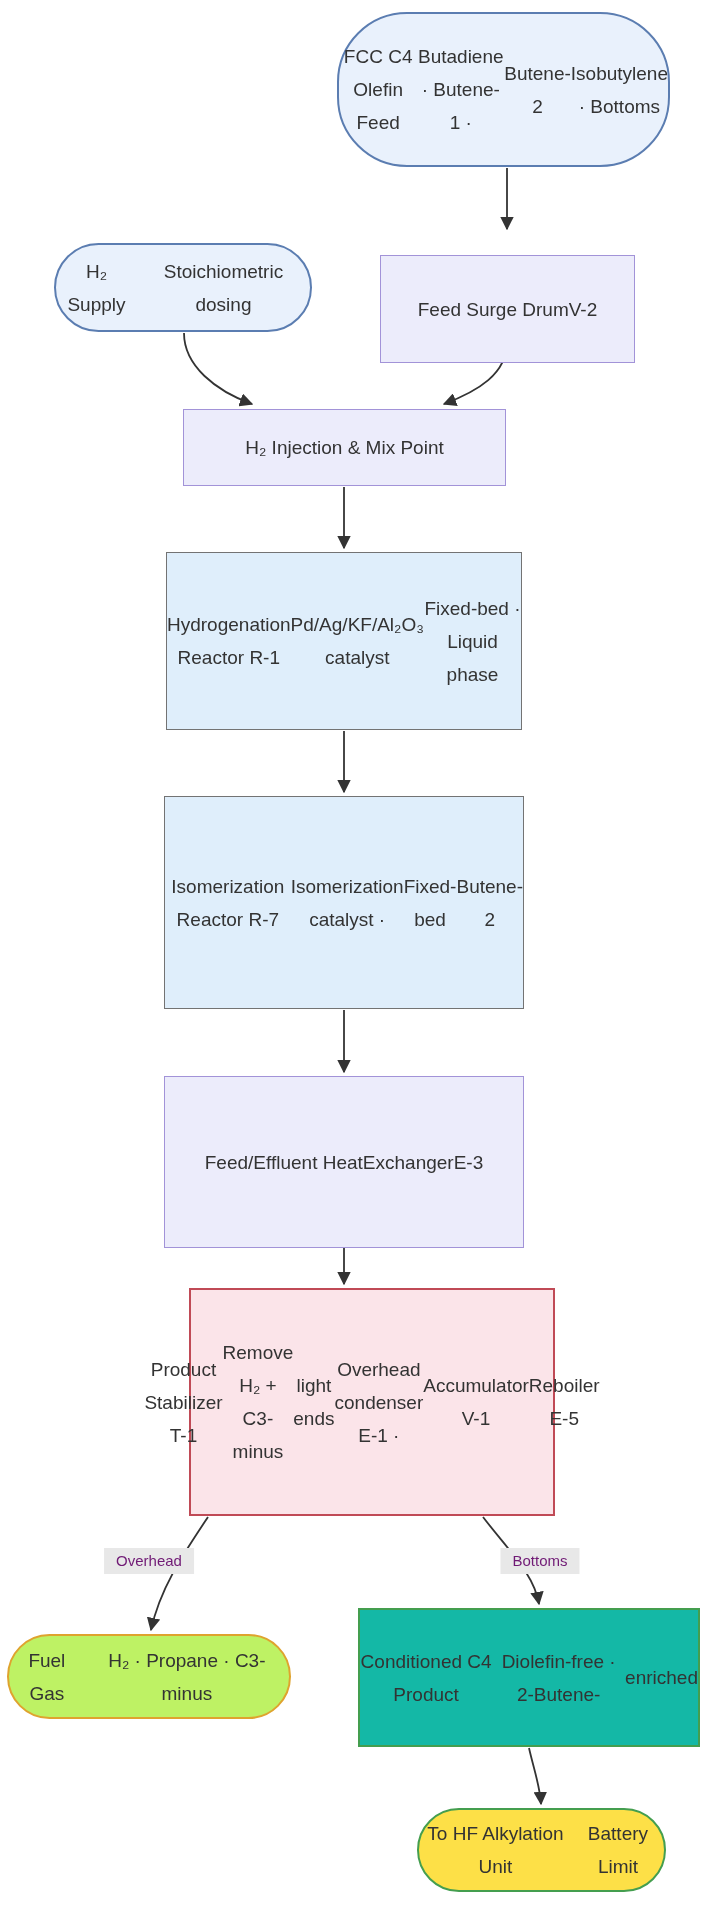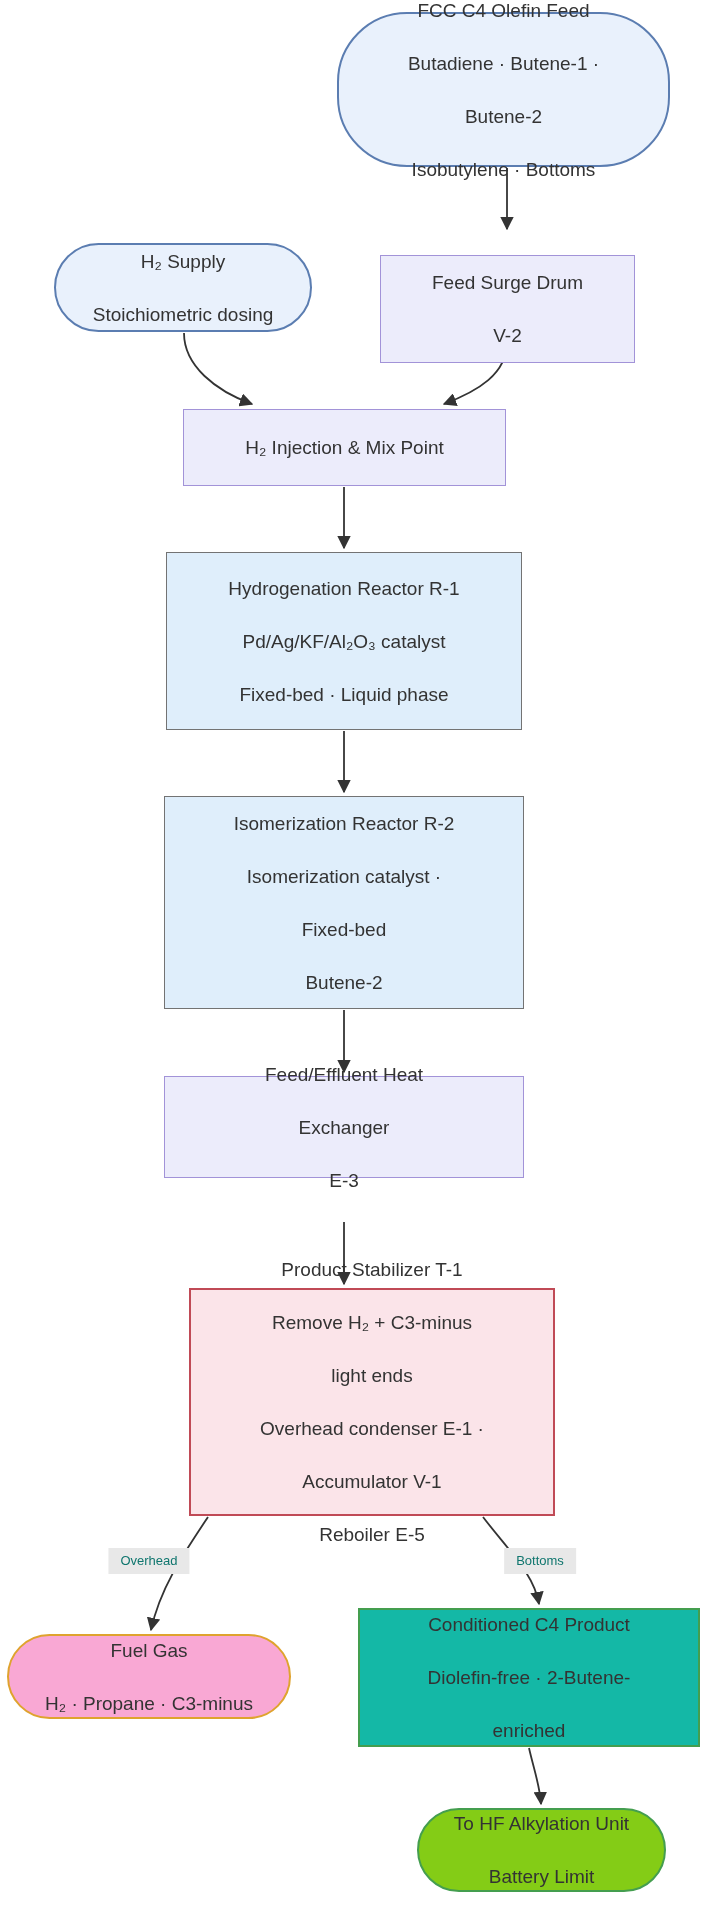--- a/index.html
+++ b/index.html
@@ -5,47 +5,47 @@
 <style>
   html,body { margin:0; padding:0; background:#ffffff; }
   .canvas {
     position:relative; width:725px; height:1927px; overflow:hidden;
     background:#ffffff; color:#333333;
     font-family:"Liberation Sans","DejaVu Sans",sans-serif;
   }
   svg.edges { position:absolute; left:0; top:0; width:725px; height:1927px; }
   .node {
     position:absolute; box-sizing:border-box;
-    display:flex; flex-direction:column; justify-content:center; align-items:center;
-    text-align:center; font-size:19px; line-height:33px; color:#333333;gap:20px;
+    display:flex; flex-direction:row; justify-content:center; align-items:center;
+    text-align:center; font-size:19px; line-height:33px; color:#333333;
   }
   .stadium-blue  { background:#e9f1fc; border:2px solid #5b7db1; border-radius:70px; }
   .rect-lavender { background:#ececfb; border:1.7px solid #a293d8; }
   .rect-blue     { background:#dfeefb; border:1px solid #737373; }
   .rect-pink     { background:#fbe4e9; border:2px solid #c04a56;margin-left:28px; }
-  .stadium-yellow{ background:#f9a8d4; border:2px solid #dfa32e; border-radius:44px; }
+  .stadium-yellow{ background:#bef264; border:2px solid #dfa32e; border-radius:44px; }
   .rect-green    { background:#14b8a6; border:2px solid #449e4f; }
-  .stadium-green { background:#84cc16; border:2px solid #449e4f; border-radius:44px; }
+  .stadium-green { background:#fde047; border:2px solid #449e4f; border-radius:44px; }
 
   #n-fcc    { left:337px; top:12px;   width:333px; height:155px; }
   #n-h2sup  { left:54px;  top:243px;  width:258px; height:89px;  }
   #n-drum   { left:380px; top:233px;  width:255px; height:108px;margin-top:22px; }
   #n-inject { left:183px; top:409px;  width:323px; height:77px;  }
   #n-r1     { left:166px; top:552px;  width:356px; height:178px; }
   #n-r2     { left:164px; top:796px;  width:360px; height:213px; }
-  #n-hx     { left:164px; top:1076px; width:360px; height:102px; }
+  #n-hx     { left:164px; top:1076px; width:360px; height:172px; }
   #n-t1     { left:161px; top:1288px; width:366px; height:228px; }
   #n-fuel   { left:7px;   top:1634px; width:284px; height:85px;  }
   #n-c4     { left:358px; top:1608px; width:342px; height:139px; }
   #n-hf     { left:417px; top:1808px; width:249px; height:84px;  }
 
   .edge-label {
     position:absolute; transform:translate(-50%,-50%);
-    background:#e8e8e8; color:#0f766e;
-    font-size:13px; line-height:26px; padding:0 12px; white-space:nowrap;
+    background:#e8e8e8; color:#701a75;
+    font-size:15px; line-height:26px; padding:0 12px; white-space:nowrap;
   }
   #lbl-overhead { left:149px; top:1561px; }
   #lbl-bottoms  { left:540px; top:1561px; }
 </style>
 </head>
 <body>
 
 <div class="canvas">
 
   <svg class="edges" viewBox="0 0 725 1927">
@@ -89,21 +89,21 @@
     <div>H₂ Injection &amp; Mix Point</div>
   </div>
 
   <div class="node rect-blue" id="n-r1">
     <div>Hydrogenation Reactor R-1</div>
     <div>Pd/Ag/KF/Al₂O₃ catalyst</div>
     <div>Fixed-bed · Liquid phase</div>
   </div>
 
   <div class="node rect-blue" id="n-r2">
-    <div>Isomerization Reactor R-2</div>
+    <div>Isomerization Reactor R-7</div>
     <div>Isomerization catalyst ·</div>
     <div>Fixed-bed</div>
     <div>Butene-2</div>
   </div>
 
   <div class="node rect-lavender" id="n-hx">
     <div>Feed/Effluent Heat</div>
     <div>Exchanger</div>
     <div>E-3</div>
   </div>

